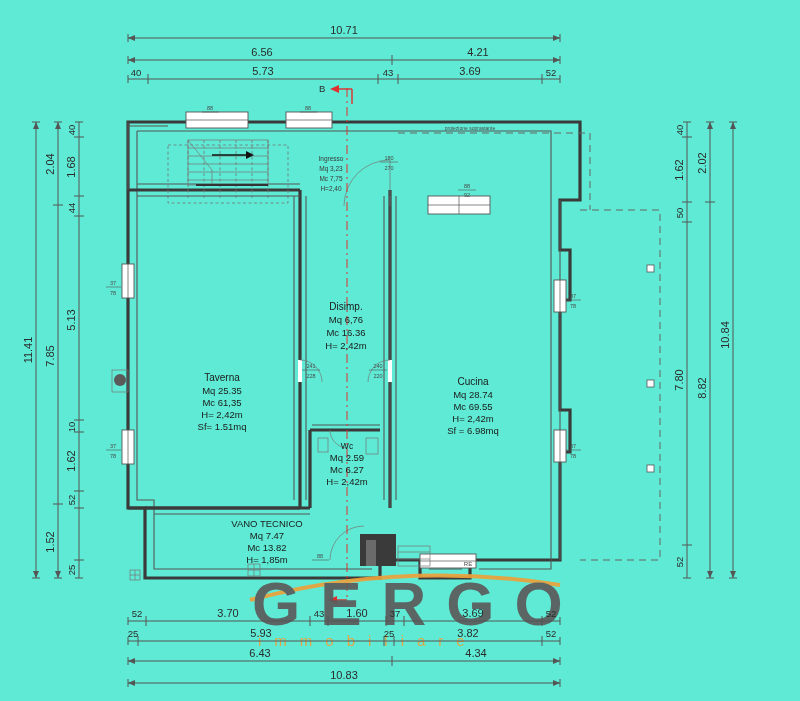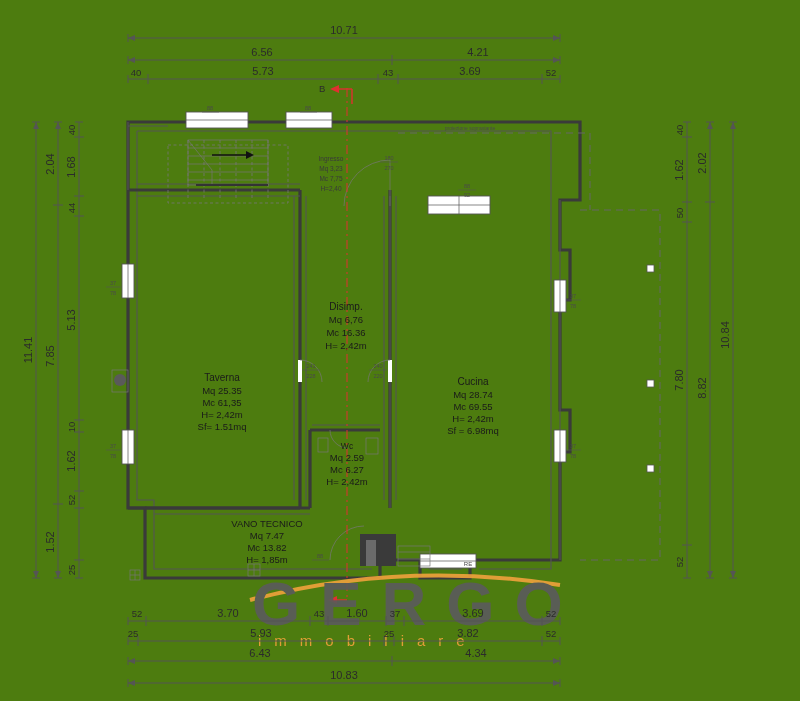--- a/index.html
+++ b/index.html
@@ -1,19 +1,19 @@
 <!DOCTYPE html>
 <html><head>
 <meta charset="utf-8">
 <title>Floor Plan</title>
 <style>
   html,body{margin:0;padding:0;background:#ffffff;}
   body{width:800px;height:701px;overflow:hidden;
        font-family:"Liberation Sans","DejaVu Sans",sans-serif;color:#1a1a1a;}
-  #stage{position:relative;width:800px;height:701px;background:#4d7c0f;}
+  #stage{position:relative;width:800px;height:701px;background:#5eead4;}
   svg{position:absolute;left:0;top:0;}
   .dimtxt{font-family:"Liberation Sans","DejaVu Sans",sans-serif;font-size:11px;fill:#2b2b2b;}
   .dimtxt.sm{font-size:9.5px;}
   .roomtxt{font-family:"Liberation Sans","DejaVu Sans",sans-serif;font-size:9.5px;fill:#1a1a1a;text-anchor:middle;}
   .roomtxt.t{font-size:10px;}
   .smalltxt{font-family:"Liberation Sans","DejaVu Sans",sans-serif;font-size:6.5px;fill:#3a3a3a;text-anchor:middle;}
   .tinytxt{font-family:"Liberation Sans","DejaVu Sans",sans-serif;font-size:5.5px;fill:#4a4a4a;text-anchor:middle;}
   .vtxt{font-family:"Liberation Sans","DejaVu Sans",sans-serif;font-size:11px;fill:#2b2b2b;}
   .dline{stroke:#555;stroke-width:1;}
   .wallthick{fill:none;stroke:#3a3a3a;stroke-width:3.2;}

